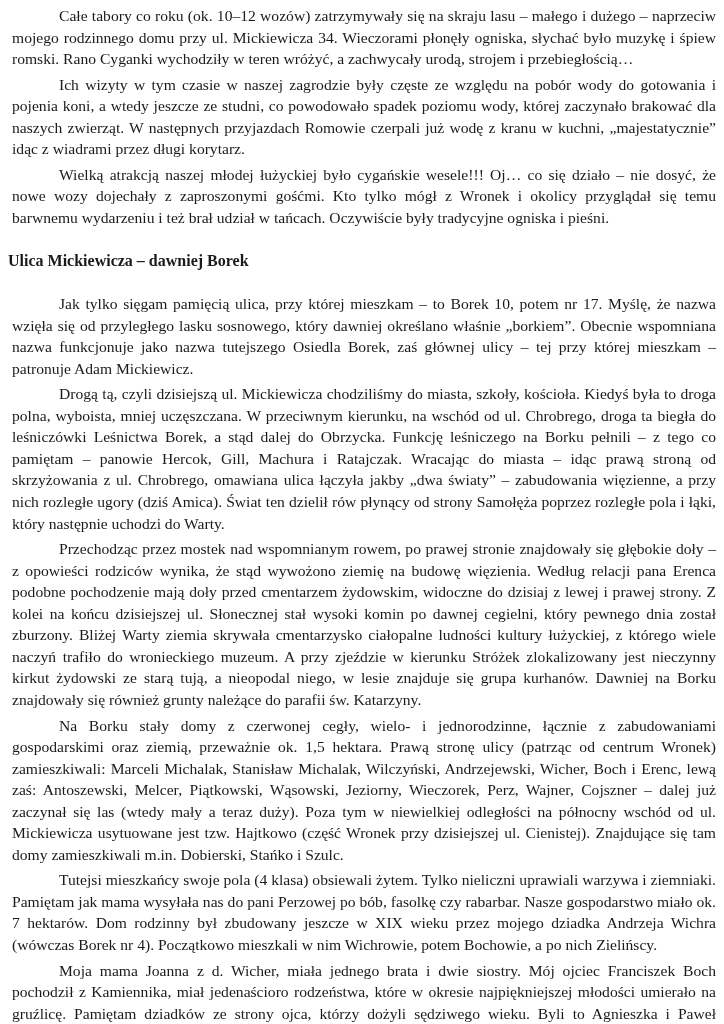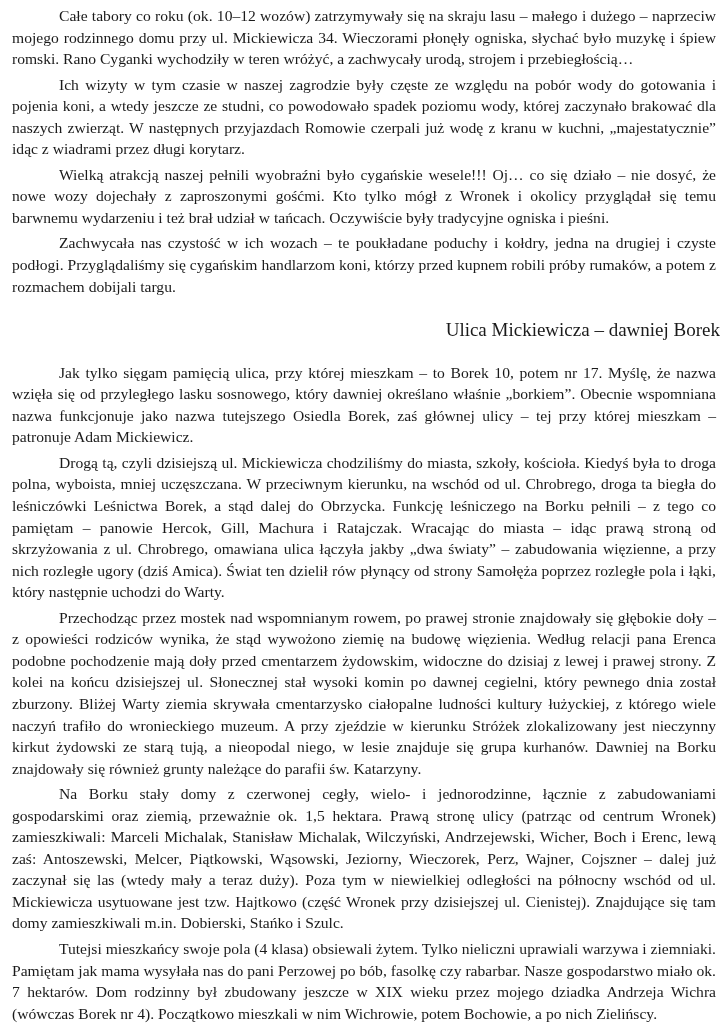--- a/index.html
+++ b/index.html
@@ -22,35 +22,34 @@
   }
   .page p {
     margin: 4px;
     text-indent: 47px;
     hyphens: none;
     font-family: Liberation Serif, serif;
   }
   .page h2 {
     margin: 21.55px 0 21.55px 0;
     padding-top: 0;
-    font-size: 19px;
+    font-size: 16px;
     line-height: 21.55px;
-    font-weight: normal;
-    text-align: right;
+    font-weight: bold;
+    text-align: left;
     text-indent: 0;
   }
 </style>
 </head>
 <body>
 
 <div class="page">
   <p>Całe tabory co roku (ok. 10–12 wozów) zatrzymywały się na skraju lasu – małego i dużego – naprzeciw mojego rodzinnego domu przy ul. Mickiewicza 34. Wieczorami płonęły ogniska, słychać było muzykę i śpiew romski. Rano Cyganki wychodziły w teren wróżyć, a zachwycały urodą, strojem i przebiegłością…</p>
   <p>Ich wizyty w tym czasie w naszej zagrodzie były częste ze względu na pobór wody do gotowania i pojenia koni, a wtedy jeszcze ze studni, co powodowało spadek poziomu wody, której zaczynało brakować dla naszych zwierząt. W następnych przyjazdach Romowie czerpali już wodę z kranu w kuchni, „majestatycznie” idąc z wiadrami przez długi korytarz.</p>
-  <p>Wielką atrakcją naszej pełnili wyobraźni było cygańskie wesele!!! Oj… co się działo – nie dosyć, że nowe wozy dojechały z zaproszonymi gośćmi. Kto tylko mógł z Wronek i okolicy przyglądał się temu barwnemu wydarzeniu i też brał udział w tańcach. Oczywiście były tradycyjne ogniska i pieśni.</p>
-  <p>Zachwycała nas czystość w ich wozach – te poukładane poduchy i kołdry, jedna na drugiej i czyste podłogi. Przyglądaliśmy się cygańskim handlarzom koni, którzy przed kupnem robili próby rumaków, a potem z rozmachem dobijali targu.</p>
+  <p>Wielką atrakcją naszej młodej łużyckiej było cygańskie wesele!!! Oj… co się działo – nie dosyć, że nowe wozy dojechały z zaproszonymi gośćmi. Kto tylko mógł z Wronek i okolicy przyglądał się temu barwnemu wydarzeniu i też brał udział w tańcach. Oczywiście były tradycyjne ogniska i pieśni.</p>
 
   <h2>Ulica Mickiewicza – dawniej Borek</h2>
 
   <p>Jak tylko sięgam pamięcią ulica, przy której mieszkam – to Borek 10, potem nr 17. Myślę, że nazwa wzięła się od przyległego lasku sosnowego, który dawniej określano właśnie „borkiem”. Obecnie wspomniana nazwa funkcjonuje jako nazwa tutejszego Osiedla Borek, zaś głównej ulicy – tej przy której mieszkam – patronuje Adam Mickiewicz.</p>
   <p>Drogą tą, czyli dzisiejszą ul. Mickiewicza chodziliśmy do miasta, szkoły, kościoła. Kiedyś była to droga polna, wyboista, mniej uczęszczana. W przeciwnym kierunku, na wschód od ul. Chrobrego, droga ta biegła do leśniczówki Leśnictwa Borek, a stąd dalej do Obrzycka. Funkcję leśniczego na Borku pełnili – z tego co pamiętam – panowie Hercok, Gill, Machura i Ratajczak. Wracając do miasta – idąc prawą stroną od skrzyżowania z ul. Chrobrego, omawiana ulica łączyła jakby „dwa światy” – zabudowania więzienne, a przy nich rozległe ugory (dziś Amica). Świat ten dzielił rów płynący od strony Samołęża poprzez rozległe pola i łąki, który następnie uchodzi do Warty.</p>
   <p>Przechodząc przez mostek nad wspomnianym rowem, po prawej stronie znajdowały się głębokie doły – z opowieści rodziców wynika, że stąd wywożono ziemię na budowę więzienia. Według relacji pana Erenca podobne pochodzenie mają doły przed cmentarzem żydowskim, widoczne do dzisiaj z lewej i prawej strony. Z kolei na końcu dzisiejszej ul. Słonecznej stał wysoki komin po dawnej cegielni, który pewnego dnia został zburzony. Bliżej Warty ziemia skrywała cmentarzysko ciałopalne ludności kultury łużyckiej, z którego wiele naczyń trafiło do wronieckiego muzeum. A przy zjeździe w kierunku Stróżek zlokalizowany jest nieczynny kirkut żydowski ze starą tują, a nieopodal niego, w lesie znajduje się grupa kurhanów. Dawniej na Borku znajdowały się również grunty należące do parafii św. Katarzyny.</p>
   <p>Na Borku stały domy z czerwonej cegły, wielo- i jednorodzinne, łącznie z zabudowaniami gospodarskimi oraz ziemią, przeważnie ok. 1,5 hektara. Prawą stronę ulicy (patrząc od centrum Wronek) zamieszkiwali: Marceli Michalak, Stanisław Michalak, Wilczyński, Andrzejewski, Wicher, Boch i Erenc, lewą zaś: Antoszewski, Melcer, Piątkowski, Wąsowski, Jeziorny, Wieczorek, Perz, Wajner, Cojszner – dalej już zaczynał się las (wtedy mały a teraz duży). Poza tym w niewielkiej odległości na północny wschód od ul. Mickiewicza usytuowane jest tzw. Hajtkowo (część Wronek przy dzisiejszej ul. Cienistej). Znajdujące się tam domy zamieszkiwali m.in. Dobierski, Stańko i Szulc.</p>
   <p>Tutejsi mieszkańcy swoje pola (4 klasa) obsiewali żytem. Tylko nieliczni uprawiali warzywa i ziemniaki. Pamiętam jak mama wysyłała nas do pani Perzowej po bób, fasolkę czy rabarbar. Nasze gospodarstwo miało ok. 7 hektarów. Dom rodzinny był zbudowany jeszcze w XIX wieku przez mojego dziadka Andrzeja Wichra (wówczas Borek nr 4). Początkowo mieszkali w nim Wichrowie, potem Bochowie, a po nich Zielińscy.</p>
   <p>Moja mama Joanna z d. Wicher, miała jednego brata i dwie siostry. Mój ojciec Franciszek Boch pochodził z Kamiennika, miał jedenaścioro rodzeństwa, które w okresie najpiękniejszej młodości umierało na gruźlicę. Pamiętam dziadków ze strony ojca, którzy dożyli sędziwego wieku. Byli to Agnieszka i Paweł Bochowie.</p>
 

